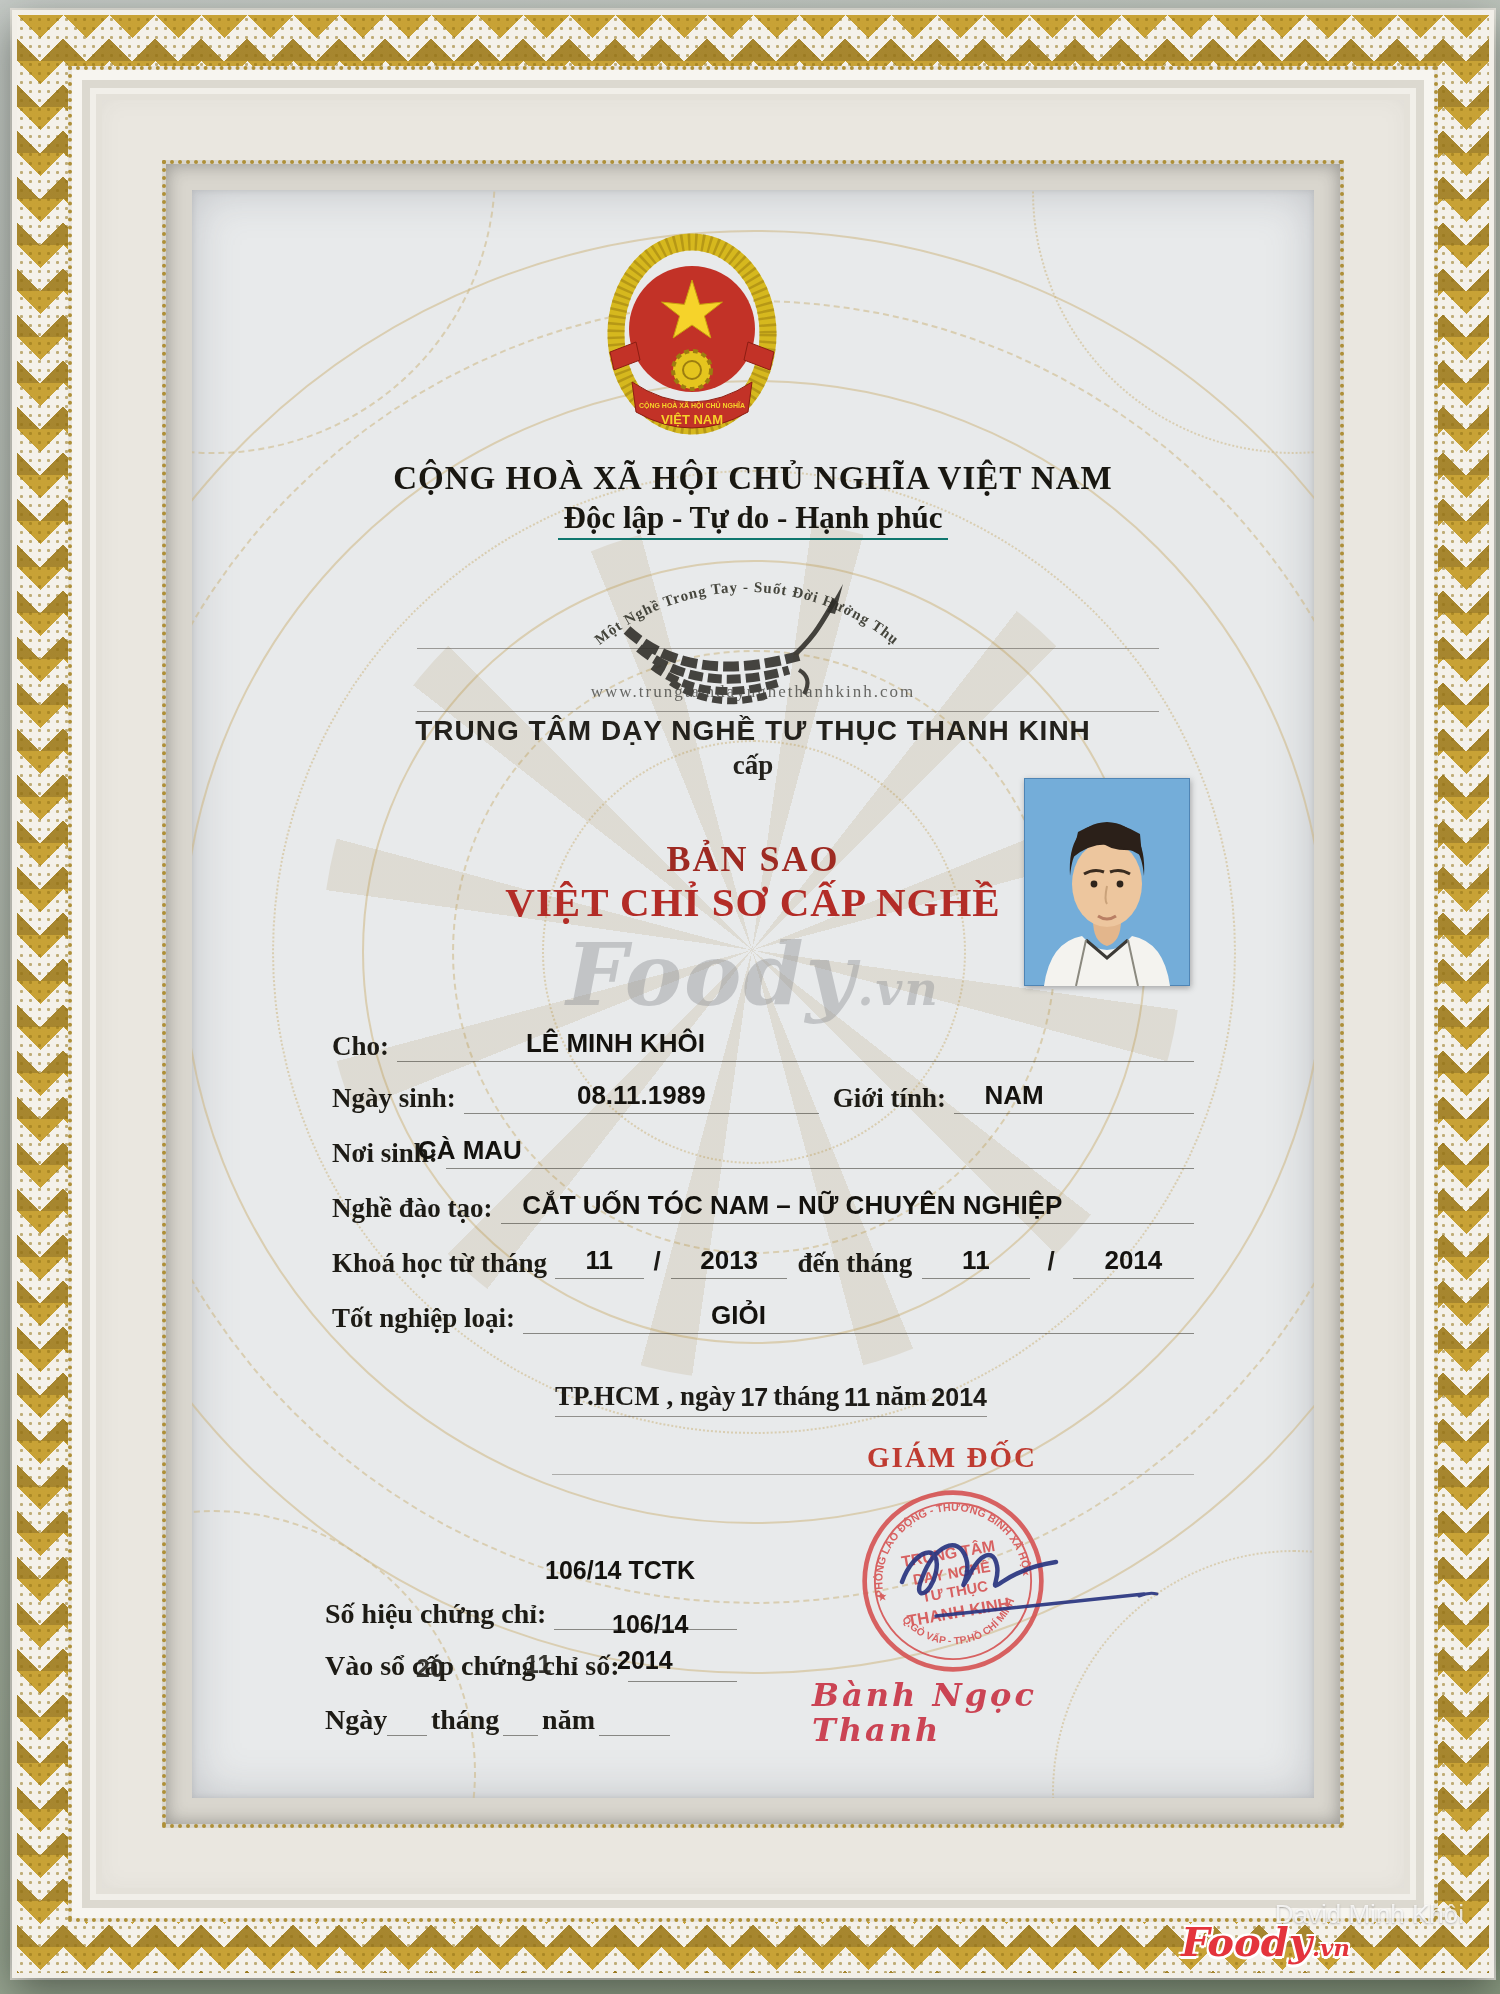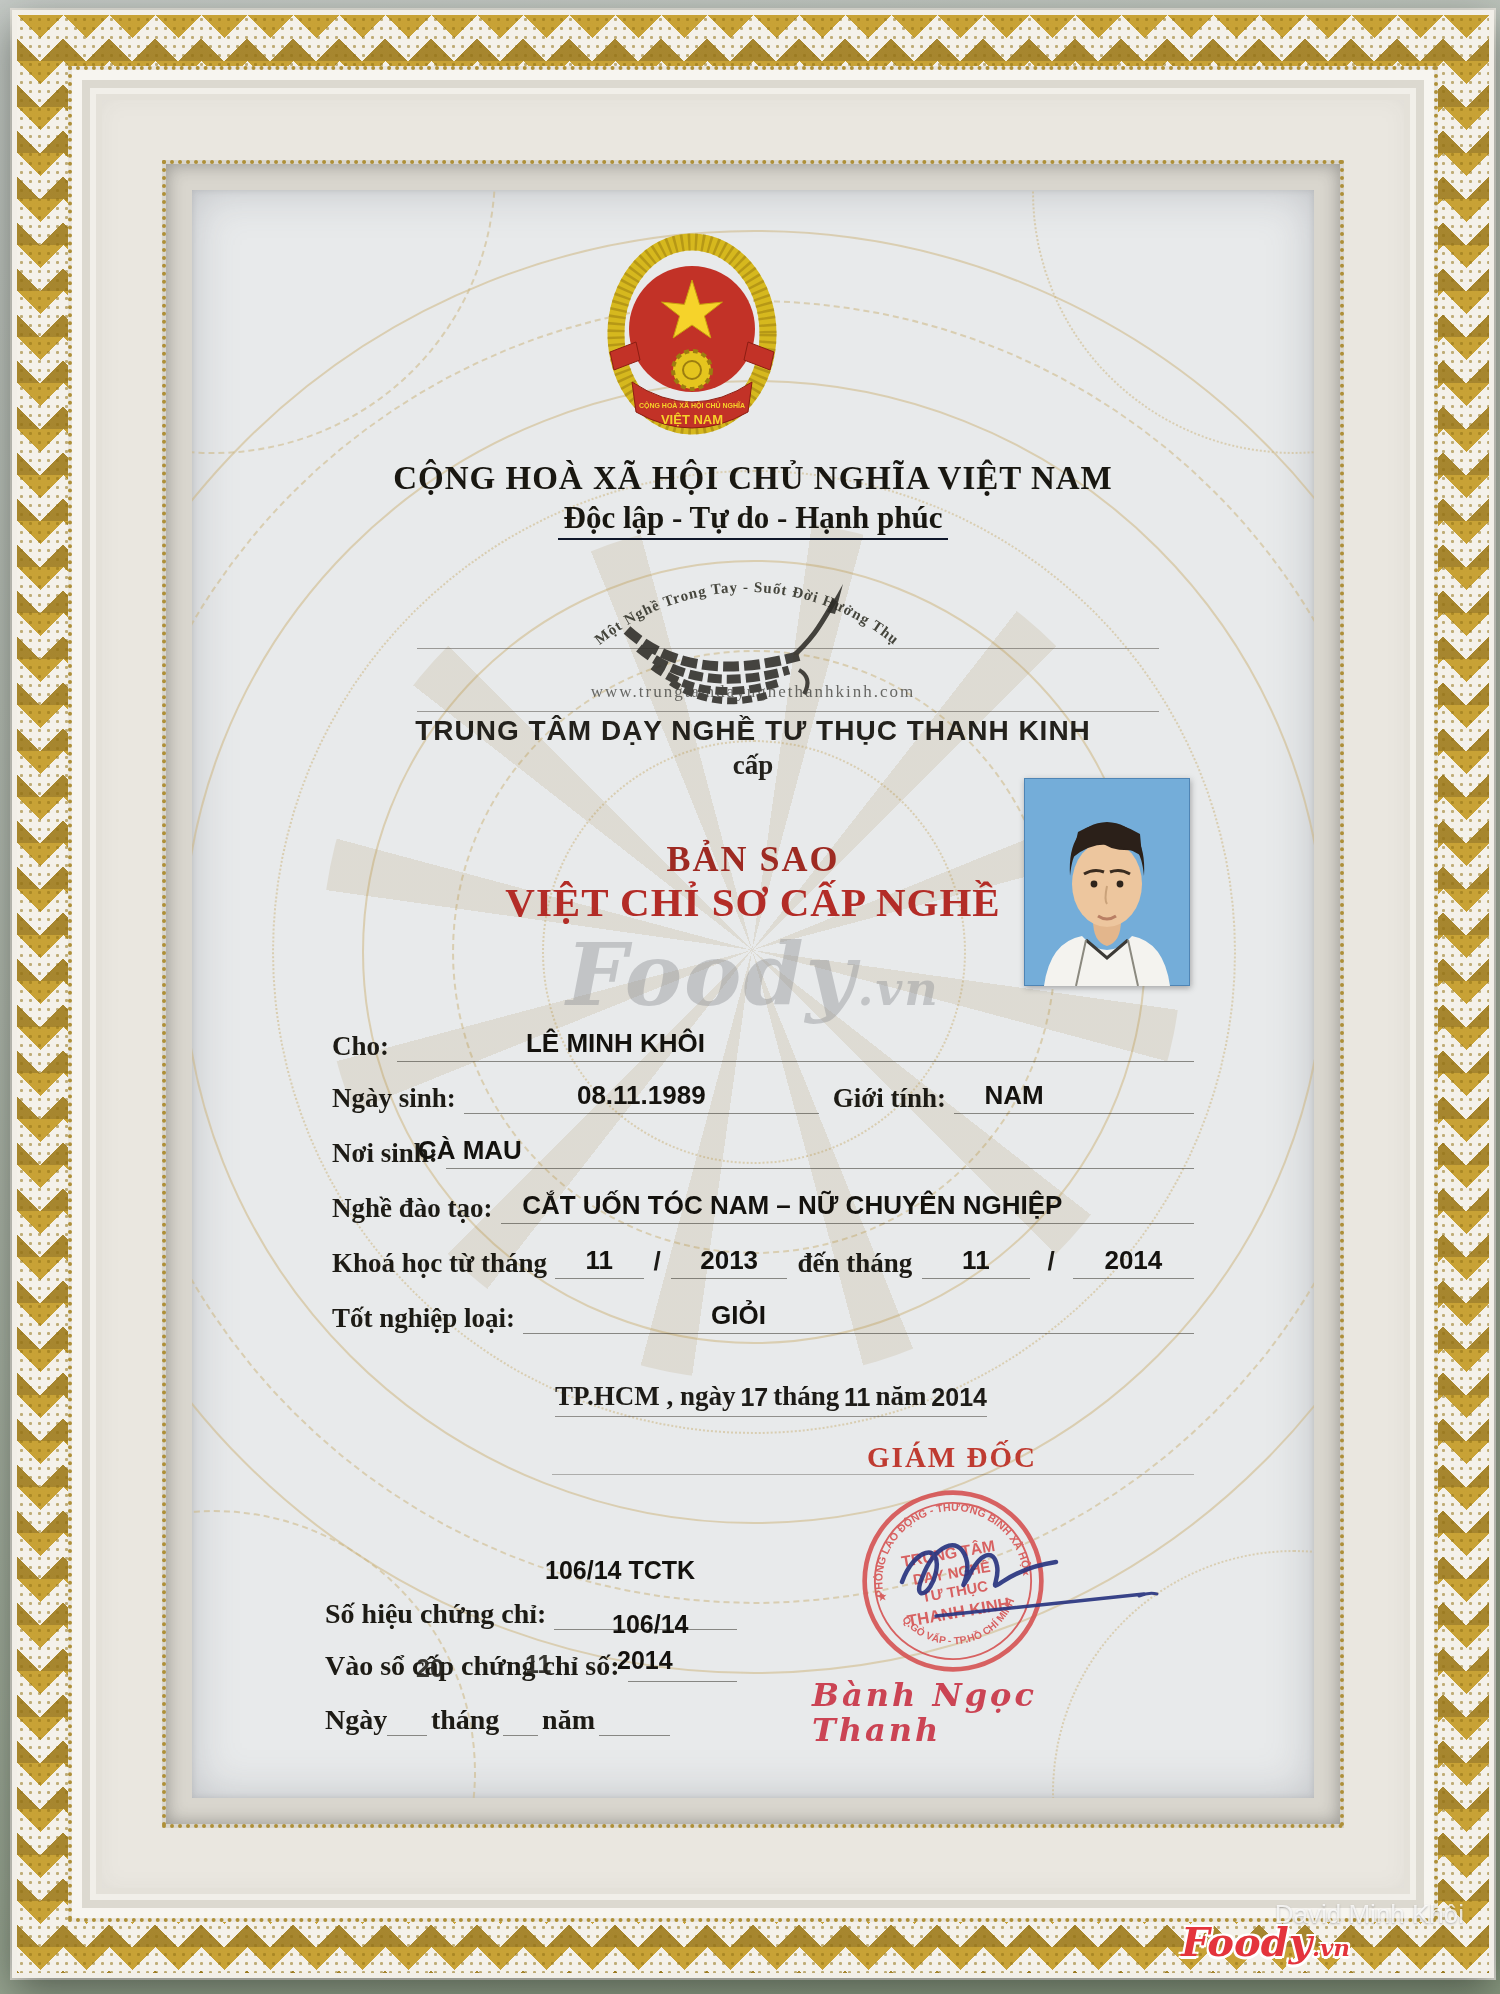--- a/index.html
+++ b/index.html
@@ -39,21 +39,21 @@
   .rays{position:absolute;border-radius:50%;opacity:.16;
     background:repeating-conic-gradient(from 8deg, rgba(160,130,70,.9) 0 7deg, transparent 7deg 30deg);}
 
   
   .content{position:absolute;inset:0;color:#1d1b17;padding-left:8px;}
   .abs{position:absolute;}
   .ctr{left:0;right:0;text-align:center;}
 
   .nat1{font:bold 33px/1.1 "Liberation Serif", serif;letter-spacing:1px;color:#191711;}
   .nat2{font:bold 31px/1.15 "Liberation Serif", serif;color:#191711;}
-  .nat2 span{border-bottom:2px solid #0f172a;padding:0 6px 3px;}
+  .nat2 span{border-bottom:2px solid #0f766e;padding:0 6px 3px;}
   .rule{position:absolute;height:1px;background:rgba(75,72,66,.5);}
   .url{font:17px "Liberation Serif", serif;letter-spacing:2px;color:rgba(70,70,66,.8);}
   .issuer{font:bold 28px/1.1 "Liberation Sans", sans-serif;letter-spacing:1px;color:#23211c;}
   .capw{font:bold 27px/1 "Liberation Serif", serif;color:#23211c;}
   .bansao{font:bold 36px/1.1 "Liberation Serif", serif;letter-spacing:2px;color:#9e2a22;}
   .title{font:bold 41px/1.1 "Liberation Serif", serif;letter-spacing:1px;color:#b32c27;}
 
   .wmark{font:bold italic 86px/1 "DejaVu Serif", serif;color:rgba(140,144,148,.42);letter-spacing:2px;}
   .wmark .vn{font-size:46px;}
 

